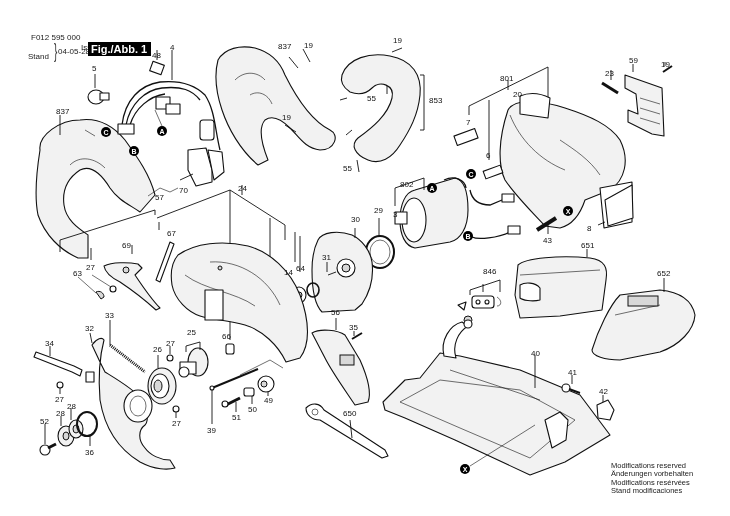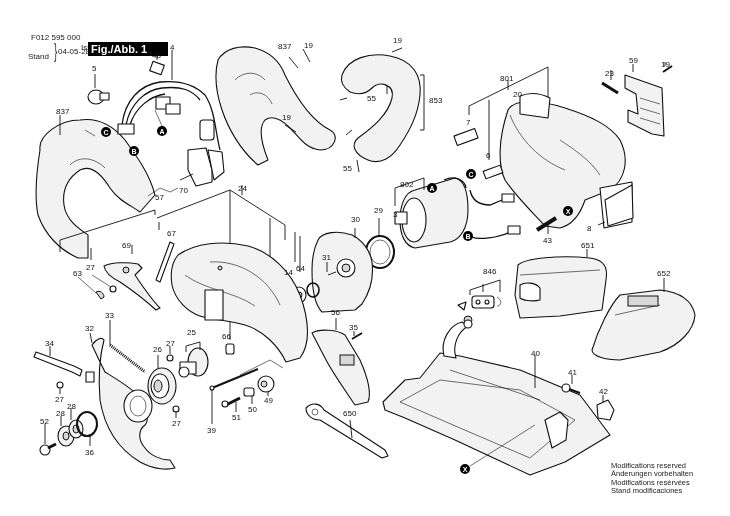--- a/index.html
+++ b/index.html
@@ -6,21 +6,21 @@
   body { width: 730px; height: 516px; position: relative; overflow: hidden;
          font-family: "Liberation Sans", sans-serif; color: #111; }
   #stage { position: absolute; left: 0; top: 0; width: 730px; height: 516px; }
   .hdr { position: absolute; font-size: 8px; line-height: 9px; color: #222; }
   #docnum { left: 31px; top: 33px; }
   #issue { left: 34px; top: 43px; padding-left: 47px; }
   #stand { left: 28px; top: 52px; }
   #brace { left: 54px; top: 41px; font-size: 20px; line-height: 20px; transform: scaleX(0.5); transform-origin: left top; color:#333; }
   #date { left: 58px; top: 47px; }
   #figbox { position: absolute; left: 88px; top: 42px; background: #000; color: #fff;
-            font-weight: bold; font-size: 11px; padding: 1px 21px 1px 3px; line-height: 12px; }
+            font-weight: bold; font-size: 11px; padding: 1px 4px 1px 3px; line-height: 12px; }
   #notes { position: absolute; left: 611px; top: 462px; font-size: 7.5px; line-height: 8.3px; color: #222; }
   svg text.lbl { font-family: "Liberation Sans", sans-serif; font-size: 8px; fill: #111; }
   svg .part { fill: #fff; stroke: #111; stroke-width: 1.1; stroke-linejoin: round; }
   svg .part-g { fill: #f2f2f2; stroke: #111; stroke-width: 1.1; stroke-linejoin: round; }
   svg .part-d { fill: #d8d8d8; stroke: #111; stroke-width: 1; }
   svg .ln { stroke: #111; stroke-width: 0.9; fill: none; }
   svg .thin { stroke: #111; stroke-width: 0.6; fill: none; }
   svg .wire { stroke: #111; stroke-width: 1.3; fill: none; }
   svg .bullet { fill: #000; }
   svg .bullet-t { font-family: "Liberation Sans", sans-serif; font-size: 7px; font-weight: bold; fill: #fff; }

